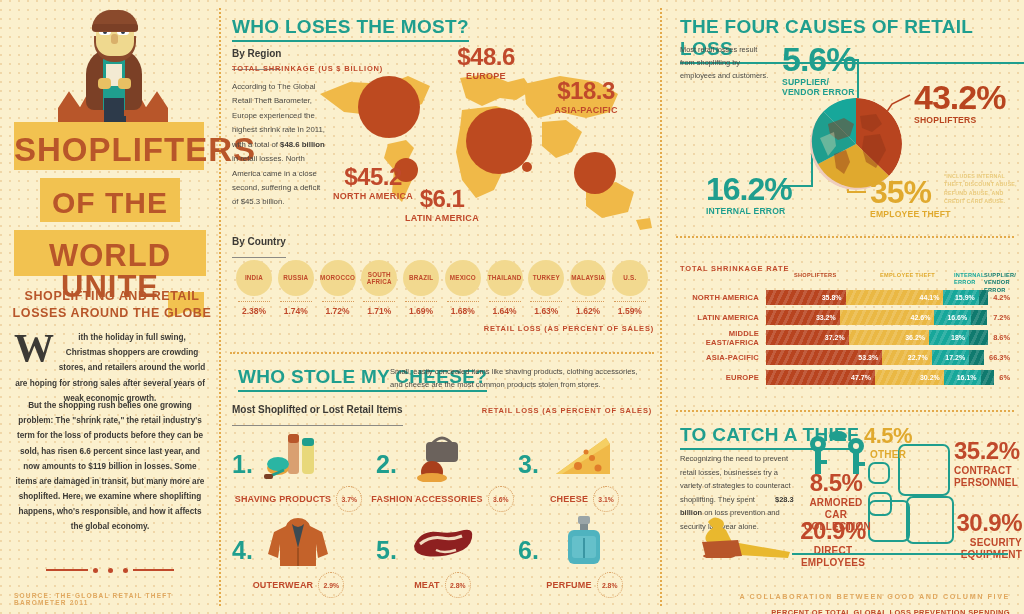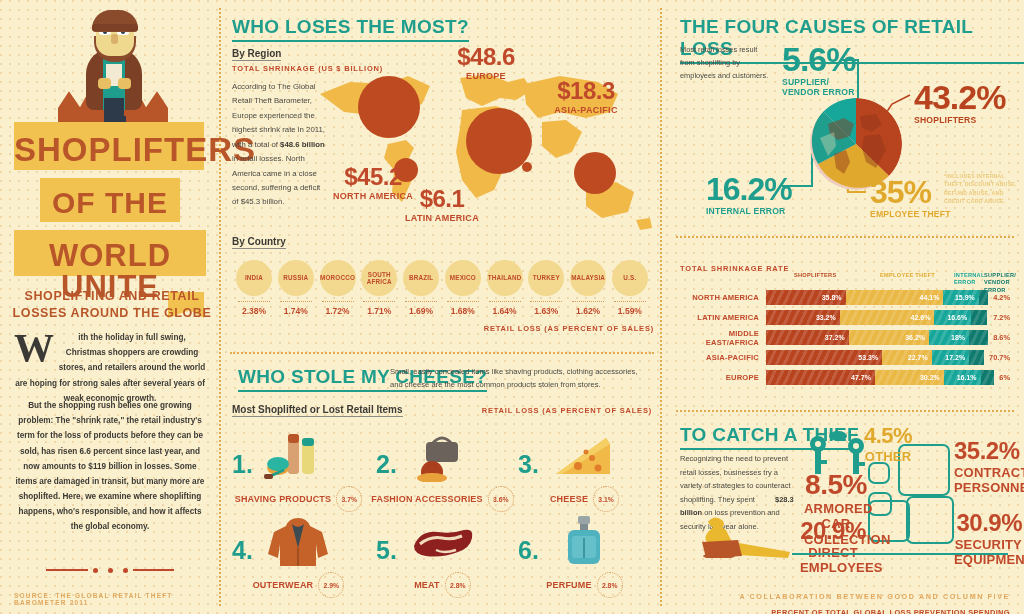--- a/index.html
+++ b/index.html
@@ -77,21 +77,21 @@
     display:flex; align-items:center; justify-content:space-between; }
   .dots .ln { height:1.5px; background:#c0492b; flex:1; }
   .dots .d { width:5px; height:5px; border-radius:50%; background:#c0492b; margin:0 5px; }
   .source { position:absolute; left:14px; top:592px; font-size:6.5px; color:#e0a85f;
     letter-spacing:1.2px; font-weight:bold; }
 
   
   h2.sec { color:#1f9e8e; font-size:19px; font-weight:bold; letter-spacing:.3px;
     border-bottom:2px solid #1f9e8e; display:inline-block; padding-bottom:2px; }
   .sublabel { font-size:10px; font-weight:bold; color:#3c3a36;
-    border-bottom:1px solid #8c8a84; display:inline-block; padding-bottom:1px; }
+    border-bottom:1px solid #8c8a84; display:inline-block; padding-bottom:10px; }
   .redcap { color:#c0492b; font-weight:bold; font-size:7.5px; letter-spacing:.8px; }
 
   
   #mhead { position:absolute; left:10px; top:16px; }
   #byregion { position:absolute; left:10px; top:48px; }
   #shrinklabel { position:absolute; left:10px; top:64px; }
   #mpara { position:absolute; left:10px; top:80px; width:96px;
     font-size:7.8px; line-height:1.85; color:#4a4843; }
   #mpara b { color:#3c3a36; }
   .mapwrap { position:absolute; left:88px; top:60px; width:348px; height:180px; }
@@ -166,25 +166,25 @@
   .seg.s3 { background-color:#17a79a; }
   .seg.s4 { background-color:#0f7a6e; }
   .seg4v { color:#c0492b; font-size:7.4px; font-weight:bold; padding-left:5px; line-height:15px; }
 
   #thiefhead { position:absolute; left:18px; top:424px; }
   #thiefpara { position:absolute; left:18px; top:452px; width:122px;
     font-size:7.5px; line-height:1.8; color:#4a4843; }
   #thiefpara b { color:#3c3a36;padding-left:18px; }
   .spend { position:absolute; text-align:center; }
   .spend .v { font-weight:bold; line-height:.95; letter-spacing:-.5px; }
-  .spend .l { font-weight:bold; font-size:13px; line-height:1.2; margin-top:2px; letter-spacing:.2px;}
+  .spend .l { font-weight:bold; font-size:10px; line-height:1.2; margin-top:2px; letter-spacing:.2px;}
   #s-other { left:202px; top:426px; color:#e0a92e; }
   #s-other .v { font-size:22px; }
   #s-armored { left:142px; top:472px; color:#c0492b; }
-  #s-armored .v { font-size:28px; }
+  #s-armored .v { font-size:24px; }
   #s-contract { left:292px; top:440px; color:#c0492b; text-align:left; }
   #s-contract .v { font-size:24px; }
   #s-direct { left:138px; top:520px; color:#c0492b; }
   #s-direct .v { font-size:24px; }
   #s-security { left:292px; top:512px; color:#c0492b; text-align:right; }
   #s-security .v { font-size:24px; }
   #spendfoot { position:absolute; right:14px; top:560px; text-align:right;
     color:#c0492b; font-weight:bold; font-size:7.4px; line-height:1.45; letter-spacing:.4px;margin-top:48px; }
   #tealrule { position:absolute; left:130px; top:553px; width:216px; height:2px; background:#1f9e8e; }
   #collab { position:absolute; right:14px; top:592px; color:#e0a85f;
@@ -574,21 +574,21 @@
           <div class="seg4v">8.6%</div>
         </div>
         <div class="brow">
           <div class="rn">ASIA-PACIFIC</div>
           <div class="bars">
             <div class="seg s1" style="width:53.3%">53.3%</div>
             <div class="seg s2" style="width:22.7%">22.7%</div>
             <div class="seg s3" style="width:17.2%">17.2%</div>
             <div class="seg s4" style="width:6.8%"></div>
           </div>
-          <div class="seg4v">70.7%</div>
+          <div class="seg4v">66.3%</div>
         </div>
         <div class="brow">
           <div class="rn">EUROPE</div>
           <div class="bars">
             <div class="seg s1" style="width:47.7%">47.7%</div>
             <div class="seg s2" style="width:30.2%">30.2%</div>
             <div class="seg s3" style="width:16.1%">16.1%</div>
             <div class="seg s4" style="width:6%"></div>
           </div>
           <div class="seg4v">6%</div>

